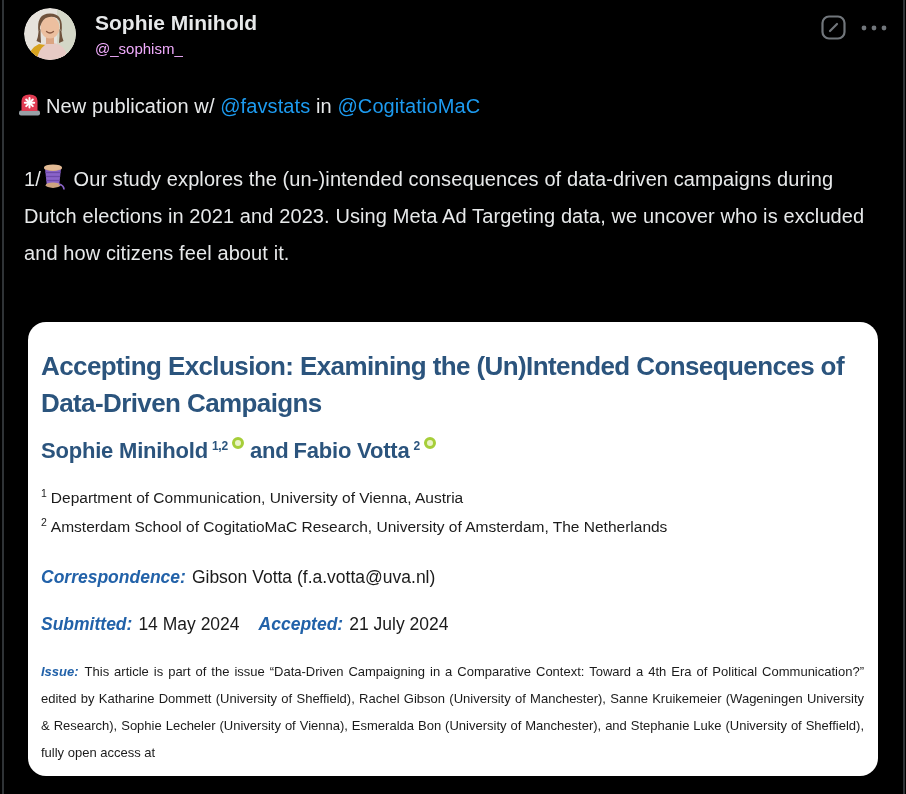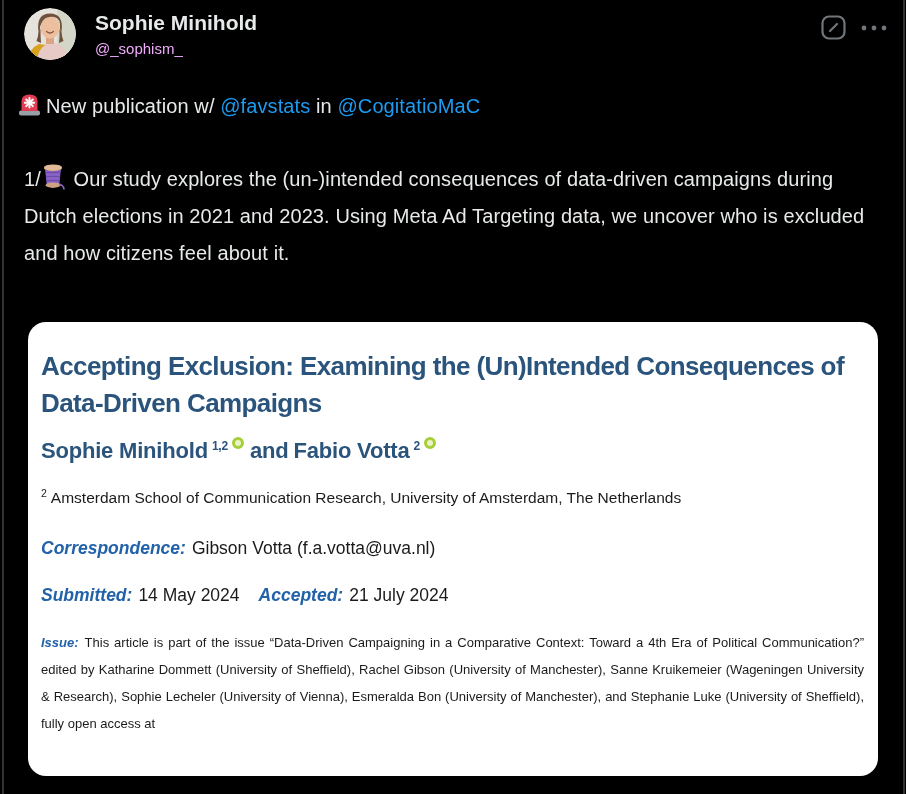--- a/index.html
+++ b/index.html
@@ -119,21 +119,22 @@
   </div>
 
   <div class="paper-card">
     <div class="card-title">Accepting Exclusion: Examining the (Un)Intended Consequences of Data-Driven Campaigns</div>
 
     <div class="card-authors">
       <span>Sophie Minihold</span><sup>1,2</sup><span class="orcid-dot"></span><span class="authors-joiner">and</span><span>Fabio Votta</span><sup>2</sup><span class="orcid-dot"></span>
     </div>
 
     <div class="card-affils">
-      <div><sup>2</sup><span>Amsterdam School of Communication Research, University of Amsterdam, The Netherlands</span></div>
+      <div><sup>1</sup><span>Department of Communication, University of Vienna, Austria</span></div>
+      <div><sup>2</sup><span>Amsterdam School of CogitatioMaC Research, University of Amsterdam, The Netherlands</span></div>
     </div>
 
     <div class="card-corr">
       <span class="label-blue">Correspondence:</span><span>Gibson Votta (f.a.votta@uva.nl)</span>
     </div>
 
     <div class="card-dates">
       <span><span class="label-blue">Submitted:</span><span>14 May 2024</span></span>
       <span><span class="label-blue">Accepted:</span><span>21 July 2024</span></span>
     </div>

